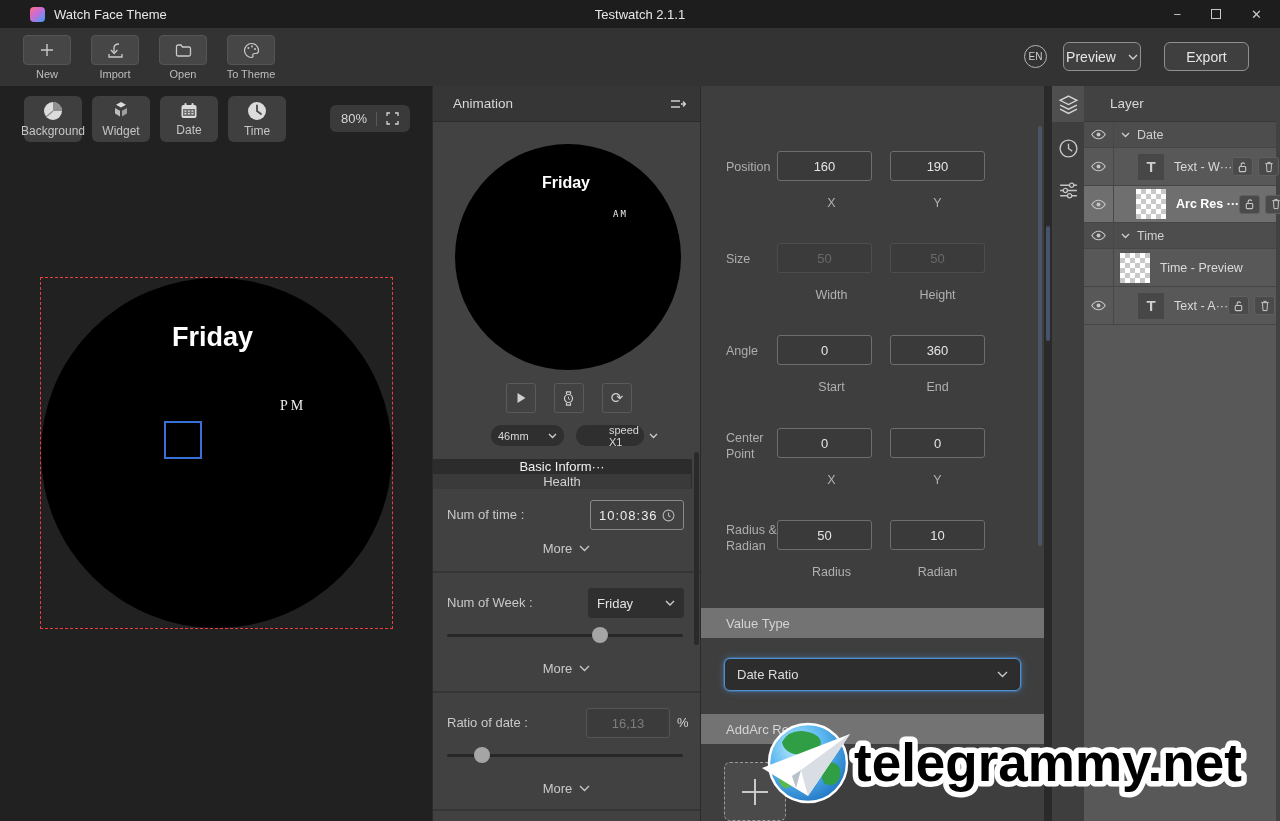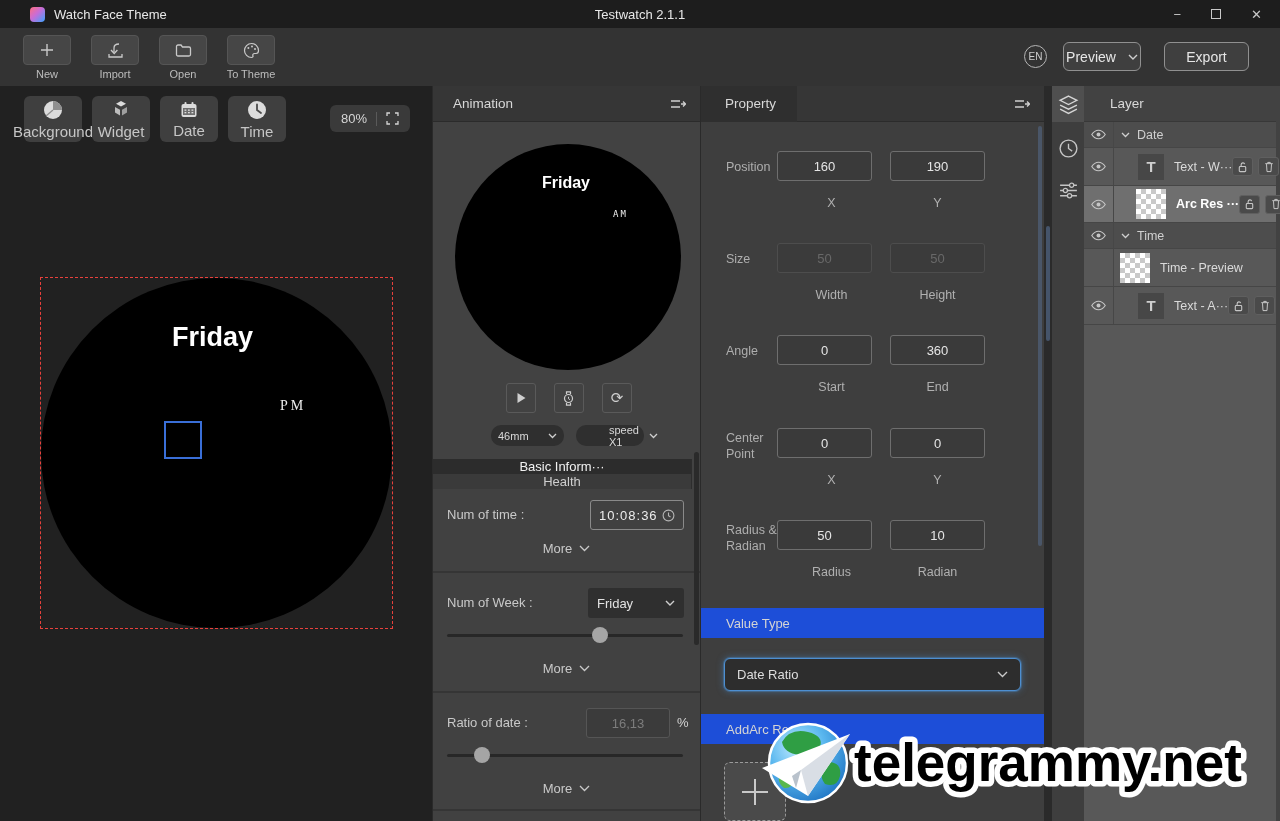--- a/index.html
+++ b/index.html
@@ -21,21 +21,21 @@
   .tool-btn .lbl { font-size:11px; color:#bdbdbd; margin-top:3px; white-space:nowrap; }
   .lang-badge { position:absolute; right:233px; top:17px; width:23px; height:23px; border:1.5px solid #b5b5b5; border-radius:50%; color:#cfcfcf; font-size:10px; display:flex; align-items:center; justify-content:center; }
   .btn-outline { position:absolute; top:14px; height:29px; background:#3f3f3f; border:1px solid #909090; border-radius:6px; color:#e6e6e6; font-size:14px; display:flex; align-items:center; justify-content:center; gap:12px; }
   .btn-preview { right:139px; width:78px; }
   .btn-export { right:31px; width:85px; }
 
   
   .canvas-panel { position:absolute; top:86px; left:0; width:432px; bottom:0; background:#212121; }
   .widget-row { position:absolute; left:24px; top:10px; display:flex; gap:10px; }
   .widget-btn { width:58px; height:46px; background:#3f3f3f; border-radius:6px; display:flex; flex-direction:column; align-items:center; justify-content:center; gap:2px; color:#d6d6d6; cursor:pointer; }
-  .widget-btn .lbl { font-size:15px; color:#c6c6c6; }
+  .widget-btn .lbl { font-size:12px; color:#c6c6c6; }
   .zoom-ctrl { position:absolute; left:330px; top:19px; width:80px; height:27px; background:#3a3a3a; border-radius:6px; display:flex; align-items:center; justify-content:center; gap:9px; color:#d5d5d5; font-size:13px; }
   .zoom-div { width:1px; height:14px; background:#5a5a5a; }
   .watch-area { position:absolute; left:40px; top:191px; width:353px; height:352px; border:1px dashed #e8413c; }
   .watch-circle { position:absolute; inset:0; background:#000; border-radius:50%; }
   .weekday-main { position:absolute; left:0; right:8px; top:44px; text-align:center; color:#fff; font-weight:bold; font-size:27px; }
   .meridiem-main { position:absolute; left:239px; top:120px; color:#ededed; font-family:Liberation Serif, serif; font-size:14px; letter-spacing:3px; }
   .sel-square { position:absolute; left:123px; top:143px; width:38px; height:38px; border:2px solid #3a6fd8; }
 
   
   .panel-header { height:36px; background:#363636; border-bottom:1px solid #2b2b2b; display:flex; align-items:center; color:#d8d8d8; font-size:13.5px; }
@@ -74,21 +74,21 @@
 
   
   .prop-panel { position:absolute; top:86px; left:700px; width:344px; bottom:0; background:#3e3e3e; border-left:1px solid #2a2a2a; }
   .prop-tab { width:96px; height:36px; background:#2f2f2f; display:flex; align-items:center; padding-left:24px; }
   .p-label { position:absolute; left:25px; width:58px; font-size:12.5px; color:#aeaeae; line-height:16px; }
   .p-in { position:absolute; width:95px; height:30px; border:1px solid #6e6e6e; border-radius:3px; background:#3a3a3a; color:#e5e5e5; font-size:13px; display:flex; align-items:center; justify-content:center; }
   .p-in.c1 { left:76px; } .p-in.c2 { left:189px; }
   .p-in.disabled { border-color:#4d4d4d; color:#686868; background:#3b3b3b; }
   .p-sub { position:absolute; width:95px; text-align:center; font-size:12.5px; color:#b0b0b0; }
   .p-sub.c1 { left:83px; } .p-sub.c2 { left:189px; }
-  .section-head { position:absolute; left:0; right:0; height:30px; background:#1d4ed8; display:flex; align-items:center; padding-left:25px; color:#d4d4d4; font-size:13px; }
+  .section-head { position:absolute; left:0; right:0; height:30px; background:#737373; display:flex; align-items:center; padding-left:25px; color:#d4d4d4; font-size:13px; }
   .vt-select { position:absolute; left:23px; top:572px; width:297px; height:33px; background:#2d2d2d; border:1px solid #4d8fd1; box-shadow:0 0 0 1px rgba(77,143,209,.35), 0 0 7px rgba(77,143,209,.55); border-radius:6px; display:flex; align-items:center; padding:0 12px; color:#dddddd; font-size:13px; cursor:pointer; }
   .vt-select .chev { margin-left:auto; }
   .add-tile { position:absolute; left:23px; top:676px; width:62px; height:59px; background:#4a4a4a; border:1px dashed #9a9a9a; border-radius:6px; display:flex; align-items:center; justify-content:center; color:#c9c9c9; cursor:pointer; }
   .prop-scrollthumb { position:absolute; right:2px; top:40px; width:4px; height:420px; background:#4e5d73; border-radius:2px; opacity:.8; }
 
   
   .divider-col { position:absolute; top:86px; left:1044px; width:8px; bottom:0; background:#2a2a2a; }
   .divider-thumb { position:absolute; left:2px; top:140px; width:4px; height:115px; background:#45546a; border-radius:2px; }
   .icon-strip { position:absolute; top:86px; left:1052px; width:32px; bottom:0; background:#3e3e3e; }
   .strip-cell { position:absolute; left:0; width:32px; height:36px; display:flex; align-items:center; justify-content:center; color:#cfcfcf; cursor:pointer; }
@@ -386,29 +386,20 @@
               <path d="M1 1l4.5 4.5L10 1" fill="none" stroke="#c9c9c9" stroke-width="1.3"></path>
             </svg>
           </span>
       </span>
       <span class="hdiv" style="top:320px"></span>
     </div>
     <span class="mid-scroll"></span>
   </div>
 
   <div class="prop-panel">
-    <div class="panel-header" style="padding-left:0">
-      <span class="prop-tab">Property</span>
-      <span class="collapse-ic inline-svg">
-          <svg width="16" height="12" viewBox="0 0 16 12">
-            <path d="M1 3h9M1 9h9" stroke="#cfcfcf" stroke-width="1.4"></path>
-            <path d="M11 6h4M13 3.5L15.5 6 13 8.5" fill="none" stroke="#cfcfcf" stroke-width="1.3"></path>
-          </svg>
-        </span>
-    </div>
 
     <span class="p-label" style="top:73px">Position</span>
     <span class="p-in c1" style="top:65px">160</span>
     <span class="p-in c2" style="top:65px">190</span>
     <span class="p-sub c1" style="top:110px">X</span>
     <span class="p-sub c2" style="top:110px">Y</span>
 
     <span class="p-label" style="top:165px">Size</span>
     <span class="p-in c1 disabled" style="top:157px">50</span>
     <span class="p-in c2 disabled" style="top:157px">50</span>

